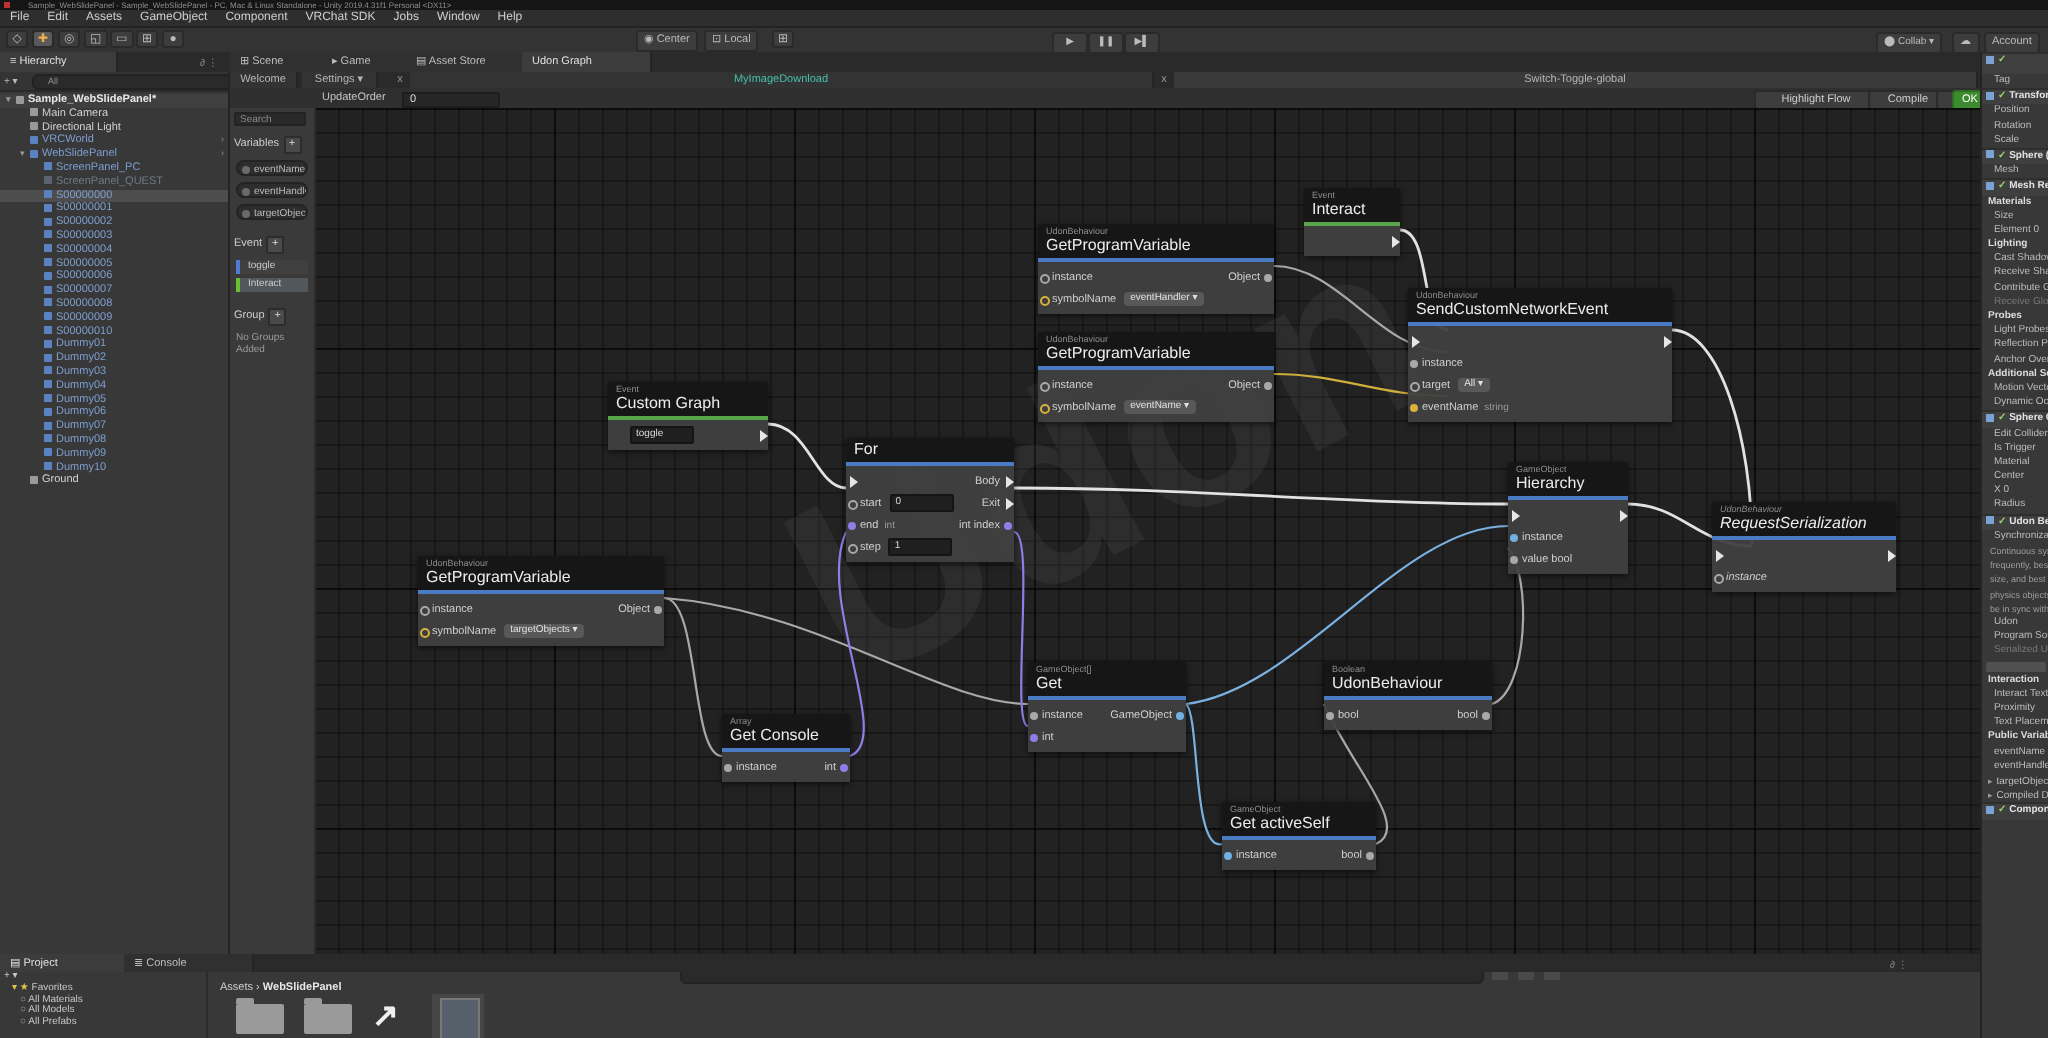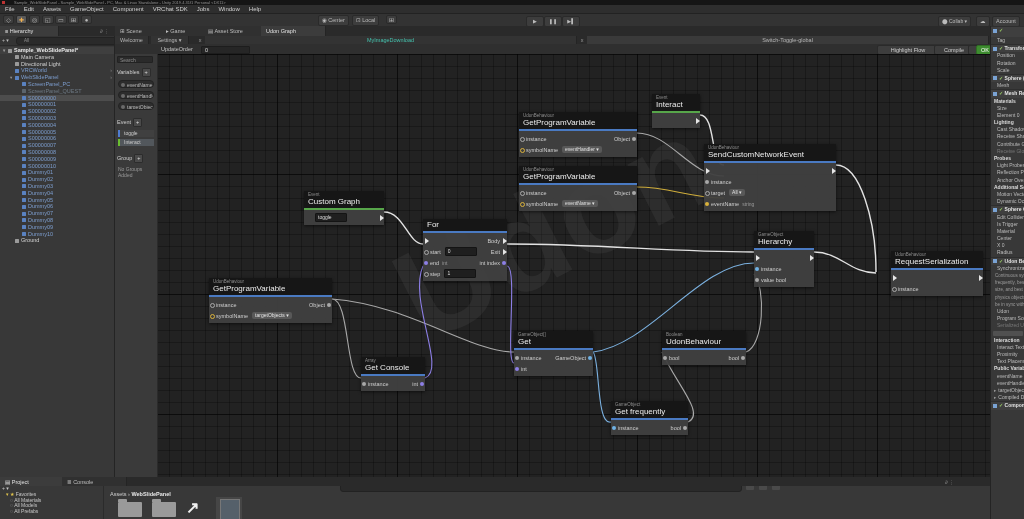--- a/index.html
+++ b/index.html
@@ -401,21 +401,21 @@
           <div class="nrow">
             <span class="pdot L" style="background: rgb(111, 177, 228);"></span>
             <span class="plabel">instance</span>
           </div>
           <div class="nrow">
             <span class="pdot L" style="background: rgb(168, 168, 168);"></span>
             <span class="plabel">value bool</span>
           </div>
         </div>
       </div>
-      <div class="node" style="left: 891px; top: 251px; width: 92px;">
+      <div class="node" style="left: 856px; top: 251px; width: 92px; font-style: italic;">
         <div class="nhead">
           <div class="ntype">UdonBehaviour</div>
           <div class="ntitle">RequestSerialization</div>
         </div>
         <div class="naccent" style="background: rgb(74, 122, 194);"></div>
         <div class="nbody">
           <div class="nrow">
             <span class="flowtri L"></span>
             <span class="rgroup"></span>
             <span class="flowtri R"></span>
@@ -499,21 +499,21 @@
             <span class="rgroup">
               <span class="plabel">bool</span>
             </span>
             <span class="pdot R" style="background: rgb(168, 168, 168);"></span>
           </div>
         </div>
       </div>
       <div class="node" style="left: 611px; top: 401px; width: 77px;">
         <div class="nhead">
           <div class="ntype">GameObject</div>
-          <div class="ntitle">Get frequently</div>
+          <div class="ntitle">Get activeSelf</div>
         </div>
         <div class="naccent" style="background: rgb(74, 122, 194);"></div>
         <div class="nbody">
           <div class="nrow">
             <span class="pdot L" style="background: rgb(111, 177, 228);"></span>
             <span class="plabel">instance</span>
             <span class="rgroup">
               <span class="plabel">bool</span>
             </span>
             <span class="pdot R" style="background: rgb(168, 168, 168);"></span>

